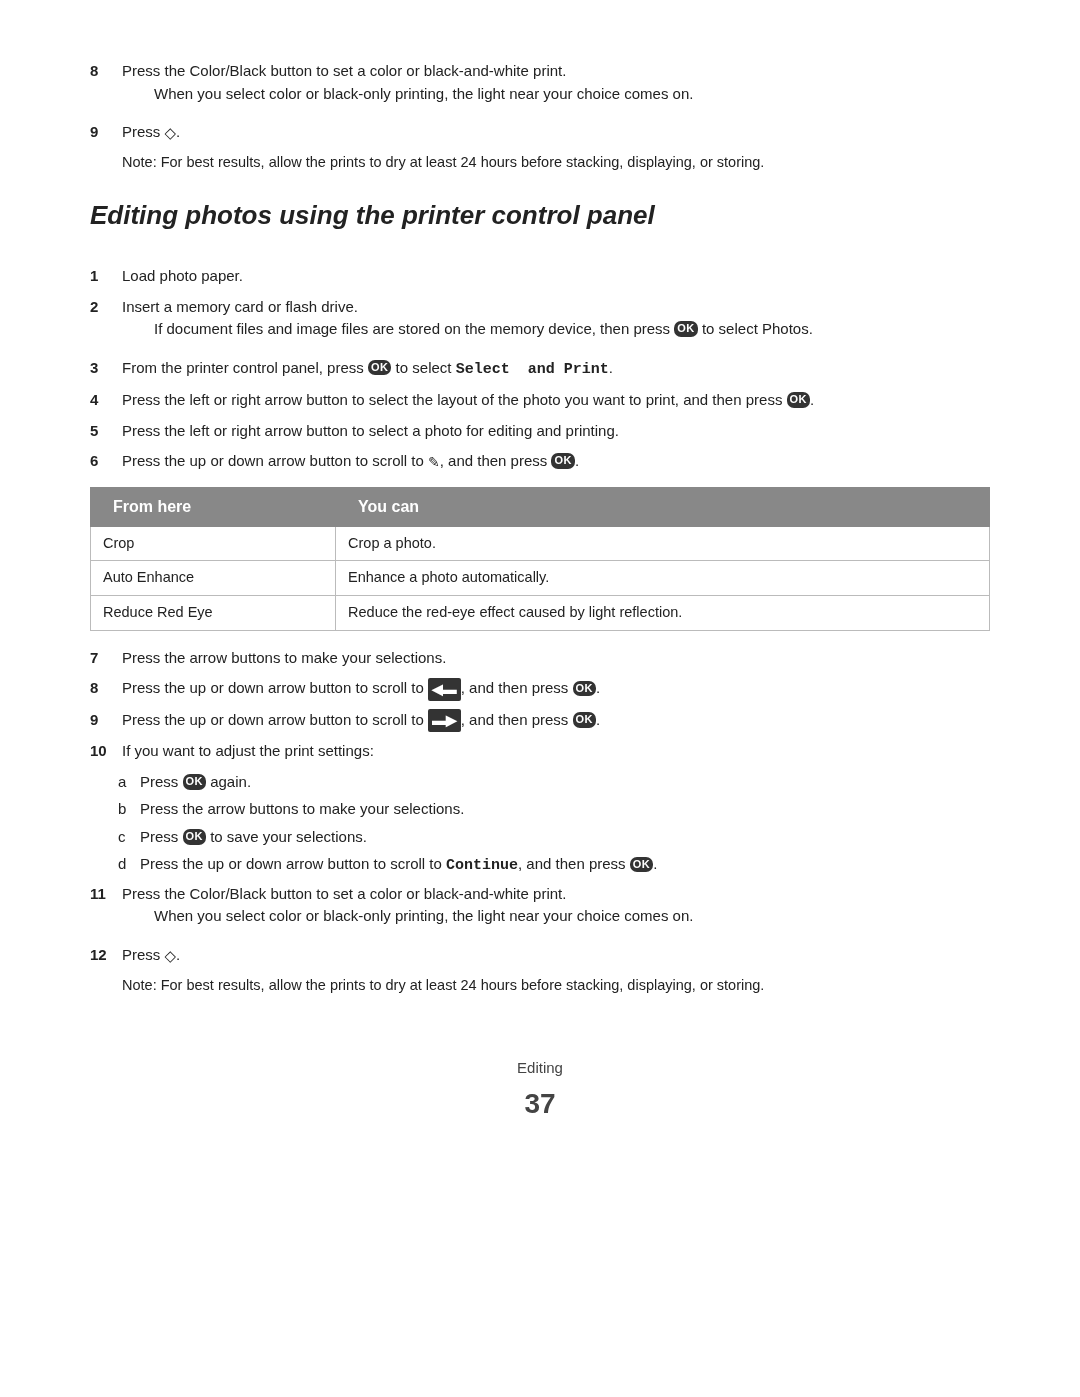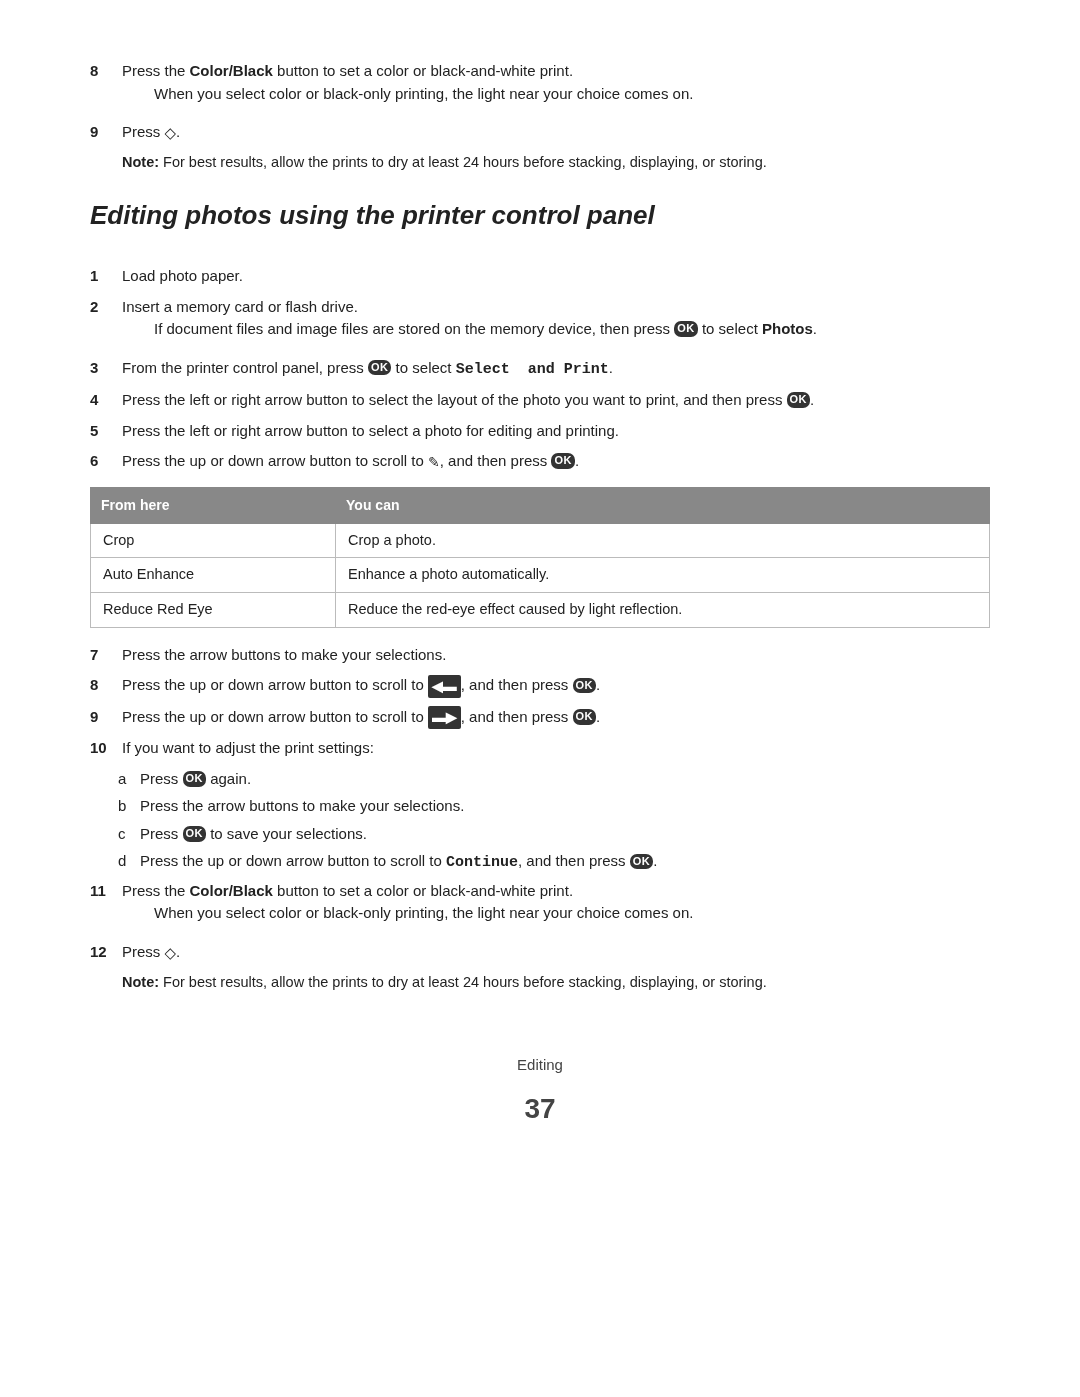--- a/index.html
+++ b/index.html
@@ -90,22 +90,22 @@
     
     .edit-table {
       width: 100%;
       border-collapse: collapse;
       margin: 14px 0 16px 0;
     }
     .edit-table th {
       background: #888;
       color: #fff;
       text-align: left;
-      padding: 7px 10px;
-      font-size: 14px;
+      padding: 7px 22px;
+      font-size: 16px;
       font-weight: bold;
     }
     .edit-table td {
       border: 1px solid #bbb;
       padding: 6px 12px;
       font-size: 14.5px;
       vertical-align: top;
     }
     .edit-table tr:first-child th:first-child {
       border-left: 1px solid #888;
@@ -119,23 +119,23 @@
     .page-footer {
       text-align: center;
       margin-top: 60px;
       font-size: 15px;
       color: #444;
     }
     .page-number {
       font-size: 28px;
       font-weight: bold;
       display: block;
-      margin-top: 12px;
-    }
-    b { font-weight: bold; text-align: center; }
+      margin-top: 4px;
+    }
+    b { font-weight: normal; text-align: center; }
     .pencil-icon {
       display: inline-block;
       font-size: 14px;
       vertical-align: middle;
     }
   </style>
 </head>
 <body>
 
 <div class="step-block">

